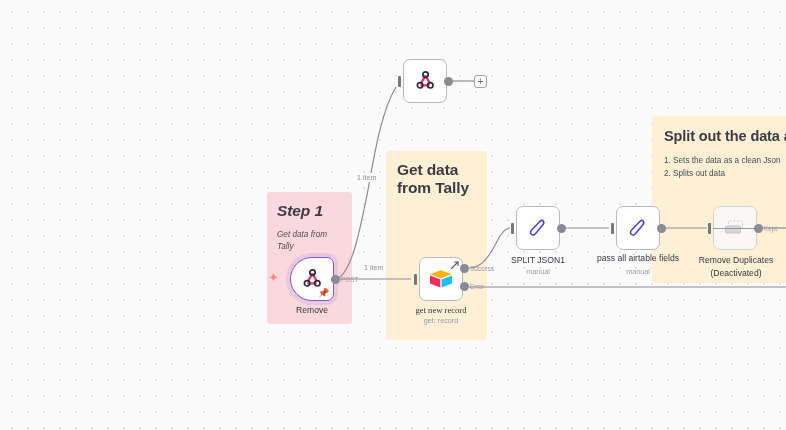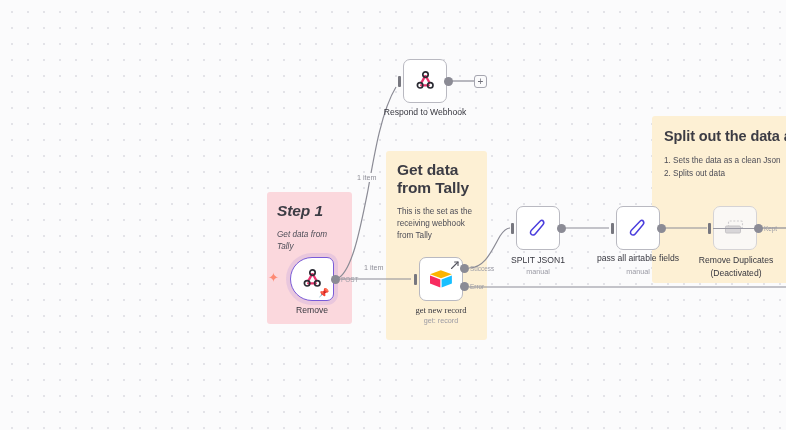--- a/index.html
+++ b/index.html
@@ -167,21 +167,20 @@
 
 <div id="canvas">
 
   <div class="sticky sticky-pink" style="left:267px; top:192px; width:85px; height:132px; padding:10px 10px 0 10px;">
     <div class="sticky-title">Step 1</div>
     <div class="sticky-body">Get data from Tally</div>
   </div>
 
   <div class="sticky sticky-yellow" style="left:386px; top:151px; width:101px; height:189px; padding:10px 11px 0 11px;">
     <div class="sticky-title">Get data from Tally</div>
-    <div class="sticky-body">This is the set as the receiving webhook from Tally</div>
   </div>
 
   <div class="sticky sticky-yellow" style="left:652px; top:116px; width:180px; height:167px; padding:12px 0 0 12px;">
     <div class="sticky-title big">Split out the data and ru</div>
     <div class="sticky-body listy">
       <div>1. Sets the data as a clean Json</div>
       <div>2. Splits out data</div>
     </div>
   </div>
 
@@ -212,21 +211,20 @@
         <path d="M8.1 16.3 L15.8 16.3"></path>
       </g>
       <circle cx="12.5" cy="5.6" r="2.7" fill="none" stroke="#2b2b33" stroke-width="1.7"></circle>
       <circle cx="7.1" cy="16.3" r="2.7" fill="none" stroke="#2b2b33" stroke-width="1.7"></circle>
       <circle cx="17.3" cy="16.3" r="2.7" fill="none" stroke="#2b2b33" stroke-width="1.7"></circle>
     </svg>
   </div>
   <div class="endpoint-bar" style="left:398px; top:76px;"></div>
   <div class="endpoint-dot" style="left:444px; top:77px;"></div>
   <div class="plus-btn" style="left:474px; top:75px;">+</div>
-  <div class="node-caption" style="left:355px; top:107px; width:140px;">Respond to Webhook</div>
 
   <div class="bolt" style="left:268px; top:271px;">✦</div>
   <div class="node trigger" style="left:290px; top:257px;">
     <svg width="24" height="24" viewBox="0 0 24 24">
       <g fill="none" stroke="#e8336d" stroke-width="2.3" stroke-linecap="round">
         <path d="M12.1 7.2 L8.4 13.6"></path>
         <path d="M12.9 7.3 L16.4 13.5"></path>
         <path d="M8.1 16.3 L15.8 16.3"></path>
       </g>
       <circle cx="12.5" cy="5.6" r="2.7" fill="none" stroke="#2b2b33" stroke-width="1.7"></circle>

